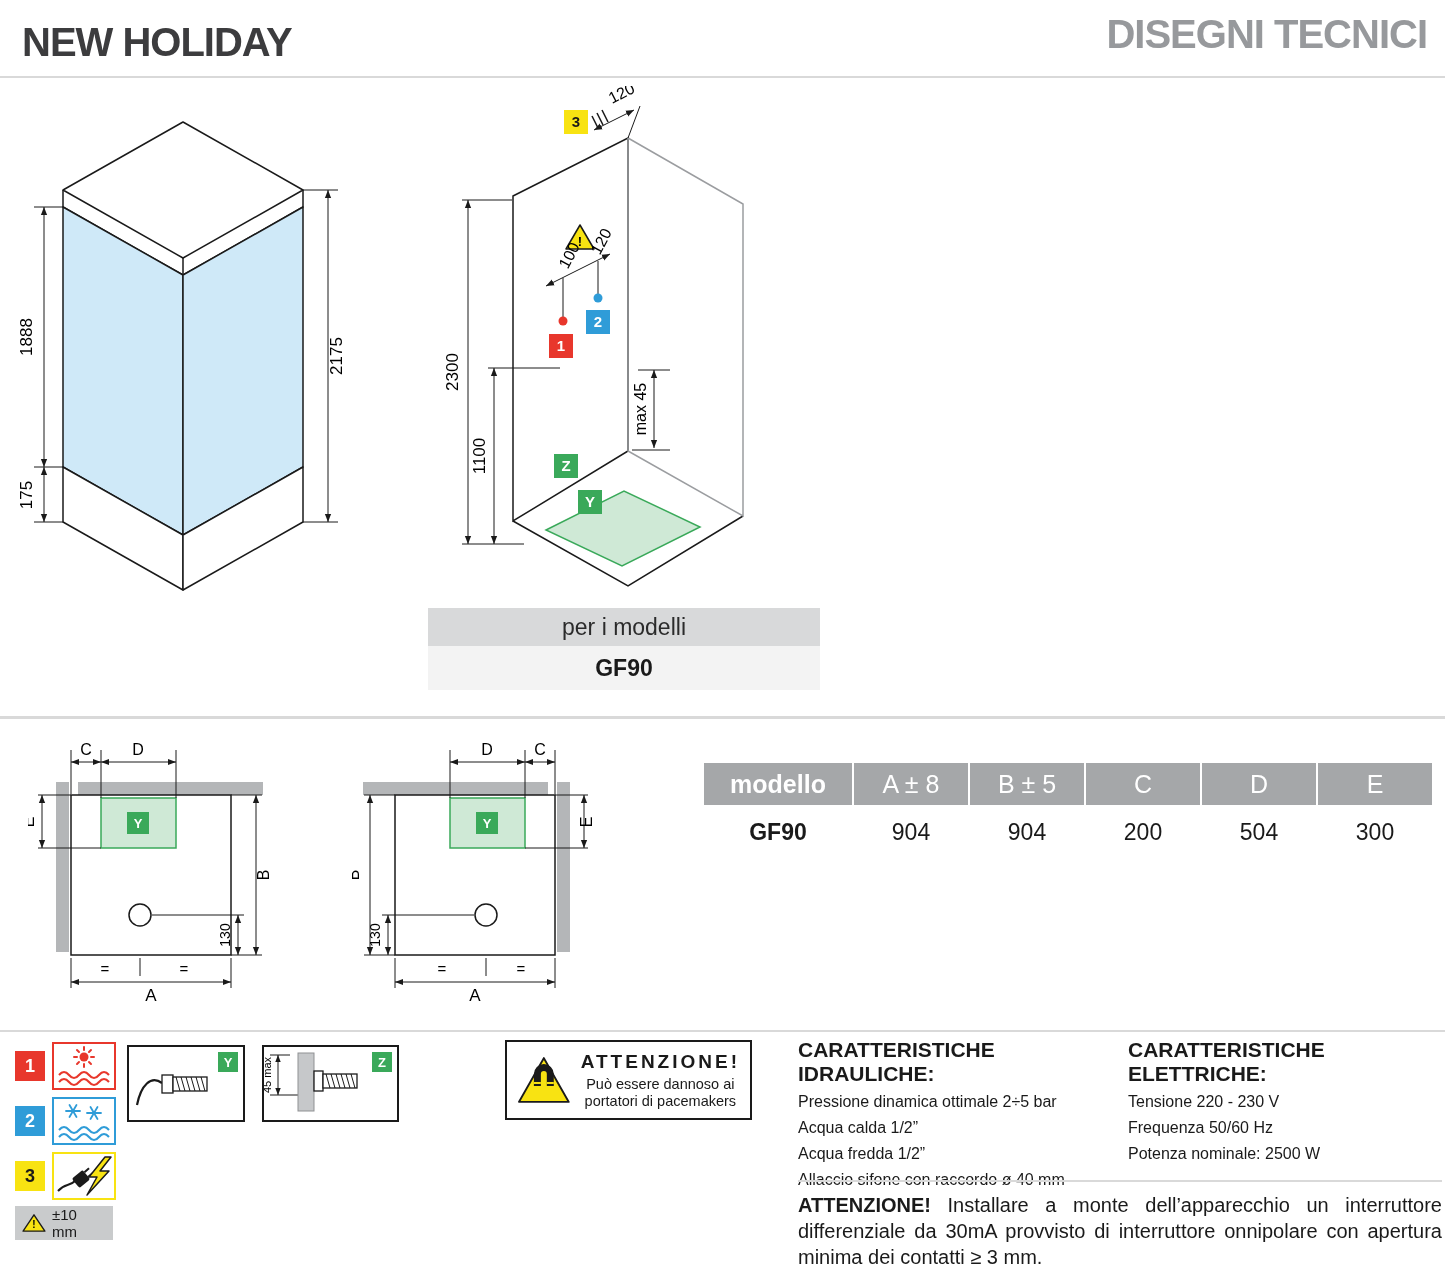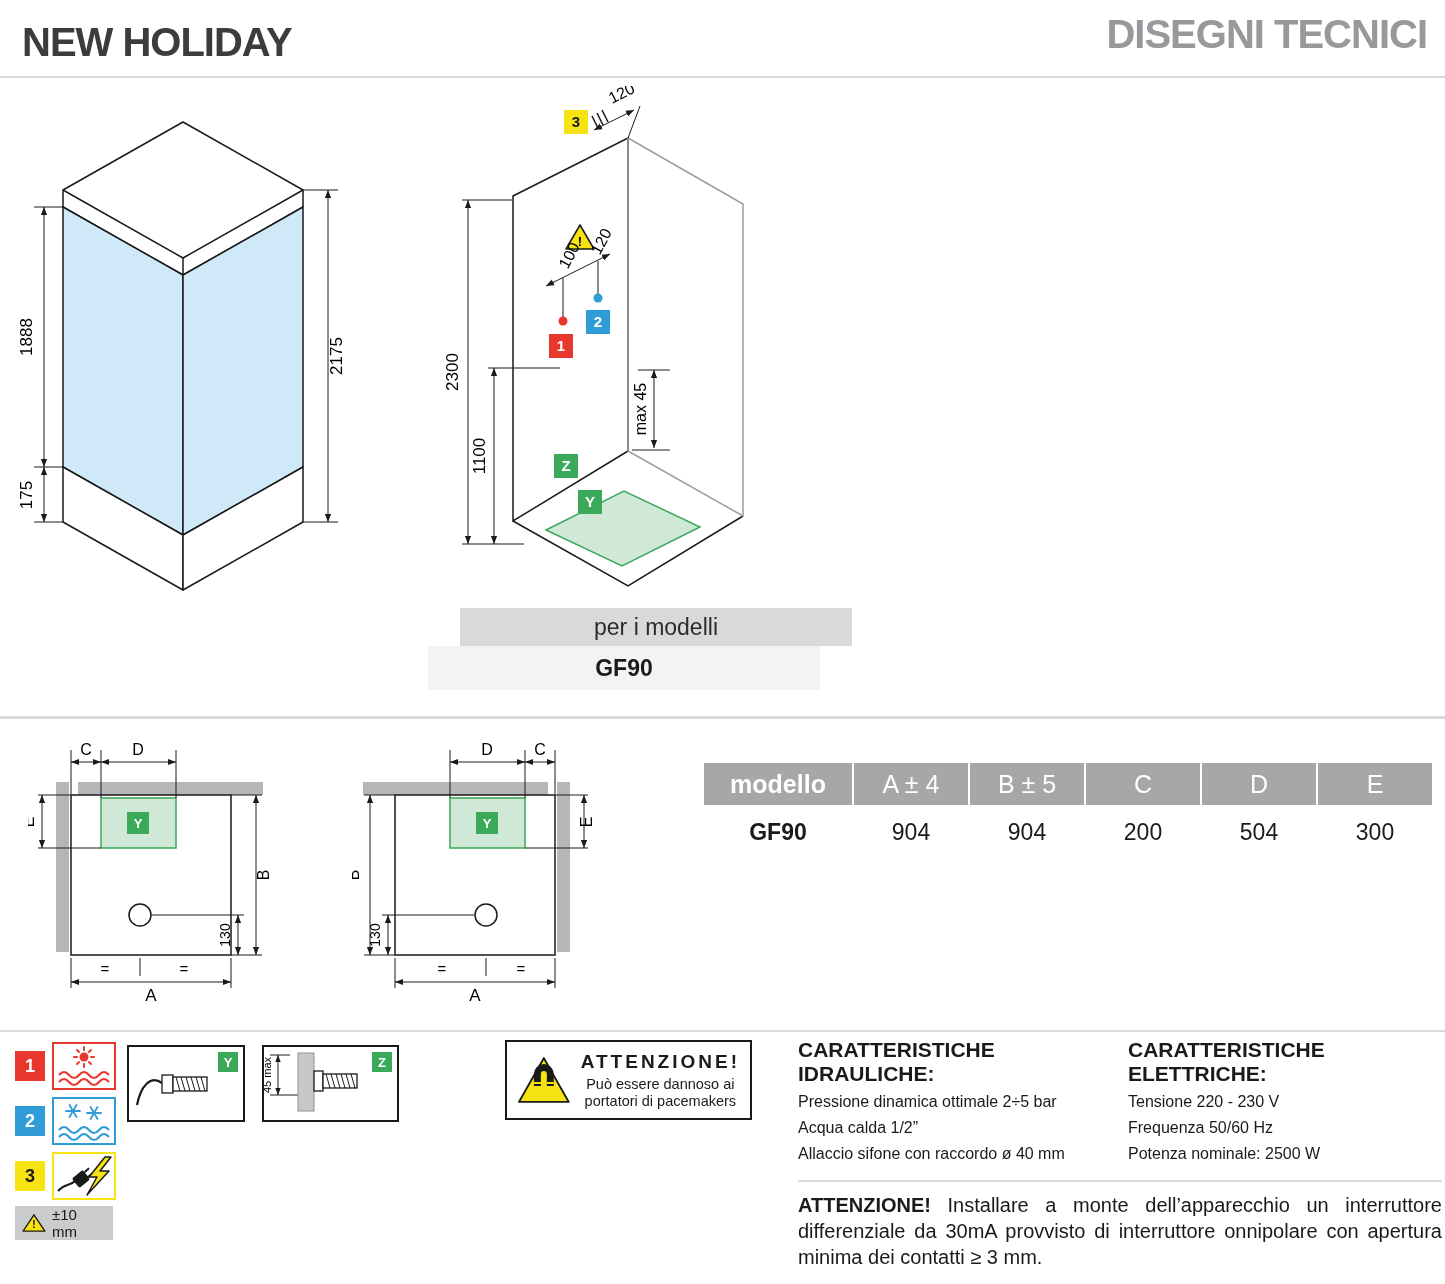--- a/index.html
+++ b/index.html
@@ -8,21 +8,21 @@
     width:1445px; height:1284px; position:relative; overflow:hidden;
     font-family:"Liberation Sans", sans-serif; color:#1a1a1a;
   }
   .abs { position:absolute; }
   
   .hdr-title { left:22px; top:12px; font-size:40px; font-weight:bold; color:#3c3c3e; letter-spacing:-1px;margin-top:8px; }
   .hdr-sub   { right:18px; top:12px; font-size:40px; font-weight:bold; color:#97999c; letter-spacing:-1px; }
   .rule { background:#d9d9d9; }
   
   .models-label { left:428px; top:608px; width:392px; height:38px; background:#d8d9da;
-                  display:flex; align-items:center; justify-content:center; font-size:23px; color:#2b2b2b;margin-left:32px; }
+                  display:flex; align-items:center; justify-content:center; font-size:23px; color:#2b2b2b; }
   .models-value { left:428px; top:646px; width:392px; height:44px; background:#f3f3f3;
                   display:flex; align-items:center; justify-content:center; font-size:23px; font-weight:bold; }
   
   .spec-table { left:704px; top:763px; display:grid; grid-template-columns:148px 114px 114px 114px 114px 114px; gap:2px; }
   .spec-table .th { background:#a5a7a9; color:#fff; height:42px; font-size:25px;
                     display:flex; align-items:center; justify-content:center; }
   .spec-table .th.first { font-weight:bold; }
   .spec-table .td { background:#fff; height:50px; font-size:23px; display:flex; align-items:center; justify-content:center; }
   .spec-table .td.bold { font-weight:bold; }
   
@@ -243,21 +243,21 @@
   <text x="240" y="80" transform="rotate(-90 240 80)" text-anchor="middle" font-size="16">E</text>
   <text x="7" y="133" transform="rotate(-90 7 133)" text-anchor="middle" font-size="16">B</text>
   <text x="28" y="193" transform="rotate(-90 28 193)" text-anchor="middle" font-size="14">130</text>
   <text x="123" y="259" text-anchor="middle" font-size="17">A</text>
   <text x="90" y="232" text-anchor="middle" font-size="15">=</text>
   <text x="169" y="232" text-anchor="middle" font-size="15">=</text>
 </svg>
 
 <div class="abs spec-table">
   <div class="th first">modello</div>
-  <div class="th">A ± 4</div>
+  <div class="th">A ± 8</div>
   <div class="th">B ± 5</div>
   <div class="th">C</div>
   <div class="th">D</div>
   <div class="th">E</div>
   <div class="td bold">GF90</div>
   <div class="td">904</div>
   <div class="td">904</div>
   <div class="td">200</div>
   <div class="td">504</div>
   <div class="td">300</div>
@@ -387,20 +387,21 @@
     <div class="att-title">ATTENZIONE!</div>
     <div class="att-line">Può essere dannoso ai</div>
     <div class="att-line">portatori di pacemakers</div>
   </div>
 </div>
 
 <div class="abs chars" style="left:798px;top:1038px;">
   <h3>CARATTERISTICHE IDRAULICHE:</h3>
   <div>Pressione dinamica ottimale 2÷5 bar</div>
   <div>Acqua calda 1/2”</div>
+  <div>Acqua fredda 1/2”</div>
   <div>Allaccio sifone con raccordo ø 40 mm</div>
 </div>
 <div class="abs chars" style="left:1128px;top:1038px;width:315px;">
   <h3>CARATTERISTICHE ELETTRICHE:</h3>
   <div>Tensione 220 - 230 V</div>
   <div>Frequenza 50/60 Hz</div>
   <div>Potenza nominale: 2500 W</div>
 </div>
 
 <div class="abs rule" style="left:798px;top:1180px;width:644px;height:2px;"></div>

